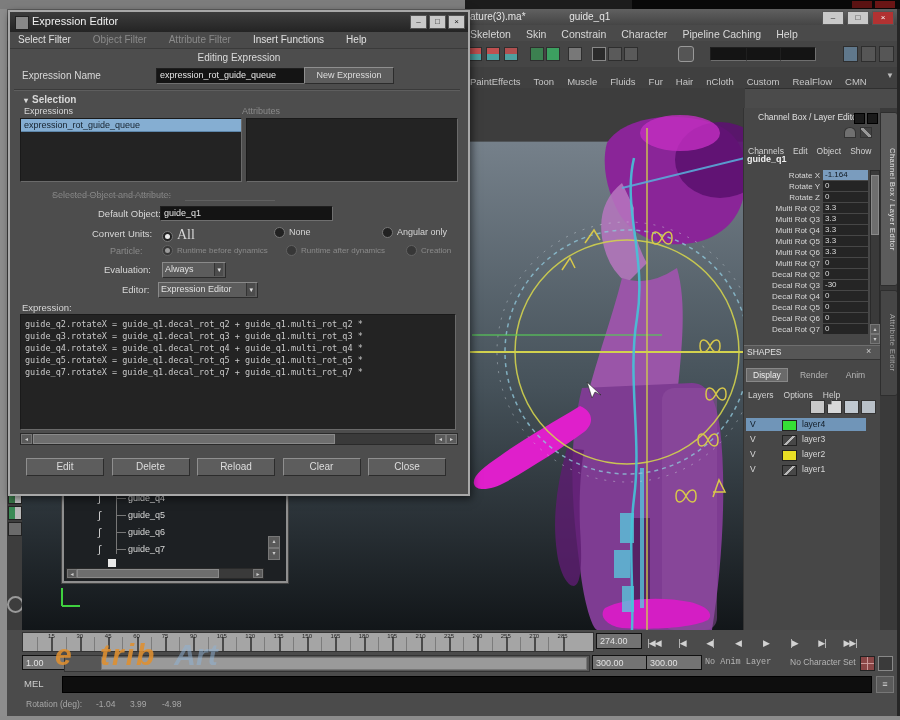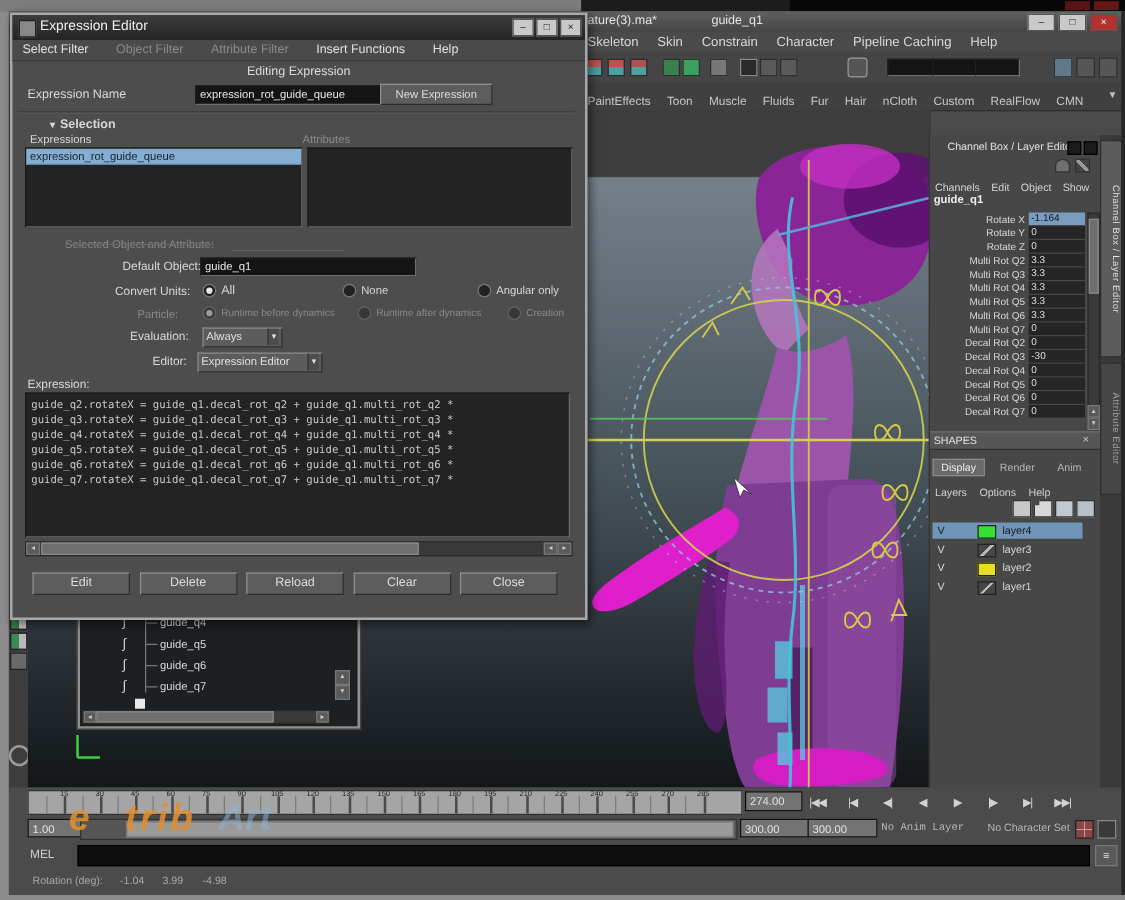--- a/index.html
+++ b/index.html
@@ -450,40 +450,40 @@
         </span>
     </div>
     <div id="ee-menubar" class="abs"><span class="ee-menu">Select Filter</span><span class="ee-menu dim">Object Filter</span><span class="ee-menu dim">Attribute Filter</span><span class="ee-menu">Insert Functions</span><span class="ee-menu">Help</span></div>
     <div id="ee-editing" class="abs">Editing Expression</div>
 
     <div class="abs lbl" style="left:12px;top:58px;">Expression Name</div>
     <div class="abs tf" style="left:146px;top:56px;width:142px;height:14px;">expression_rot_guide_queue</div>
     <div class="abs btn" style="left:294px;top:55px;width:88px;height:15px;font-size:9px;line-height:15px;">New Expression</div>
 
     <div class="abs" style="left:4px;top:77px;width:446px;height:1px;background:#3a3a3a;border-bottom:1px solid #5e5e5e;"></div>
-    <div class="abs lbl" style="left:30px;top:82px;font-weight:bold;">
+    <div class="abs lbl" style="left:14px;top:82px;font-weight:bold;">
       <span style="font-size:8px;margin-right:4px;">▾</span><span>Selection</span>
     </div>
 
     <div class="abs lbl" style="left:14px;top:94px;font-size:9px;">Expressions</div>
     <div class="abs lbl dim" style="left:232px;top:94px;font-size:9px;">Attributes</div>
     <div class="abs listbox" style="left:10px;top:106px;width:220px;height:62px;">
       <div class="sel-row">expression_rot_guide_queue</div>
     </div>
     <div class="abs listbox" style="left:236px;top:106px;width:210px;height:62px;"></div>
 
     <div class="abs lbl dim" style="left:42px;top:178px;font-size:9px;text-decoration:line-through;text-decoration-color:#666;">Selected Object and Attribute:</div>
     <div class="abs" style="left:175px;top:180px;width:90px;height:8px;border-bottom:1px solid #606060;"></div>
 
     <div class="abs lbl" style="left:88px;top:196px;font-size:9.5px;">Default Object:</div>
     <div class="abs tf" style="left:150px;top:194px;width:165px;height:13px;">guide_q1</div>
 
     <div class="abs lbl" style="left:82px;top:216px;font-size:9.5px;">Convert Units:</div>
     <div id="cu-options" class="abs" style="left:152px;top:215px;display:flex;">
-        <span class="radio-opt" style="width: 112px;"><span class="radio sel"></span><span style="font-size: 10px;">All</span></span>
+        <span class="radio-opt" style="width: 112px;"><span class="radio sel"></span><span style="font-size: 14px; font-family: Liberation Serif, serif;">All</span></span>
         <span class="radio-opt" style="width: 108px;"><span class="radio"></span><span style="font-size: 9px;">None</span></span>
         <span class="radio-opt" style="width: 90px;"><span class="radio"></span><span style="font-size: 9px;">Angular only</span></span>
       </div>
 
     <div class="abs lbl dim" style="left:100px;top:234px;font-size:9px;">Particle:</div>
     <div id="particle-options" class="abs" style="left:152px;top:233px;display:flex;">
         <span class="radio-opt dim" style="width: 124px;"><span class="radio sel" style="opacity: 0.5;"></span><span class="dim" style="font-size: 8px;">Runtime before dynamics</span></span>
         <span class="radio-opt dim" style="width: 120px;"><span class="radio" style="opacity: 0.5;"></span><span class="dim" style="font-size: 8px;">Runtime after dynamics</span></span>
         <span class="radio-opt dim" style="width: 60px;"><span class="radio" style="opacity: 0.5;"></span><span class="dim" style="font-size: 8px;">Creation</span></span>
       </div>
@@ -498,21 +498,20 @@
       <span class="arr">▾</span><span>Expression Editor</span>
     </div>
 
     <div class="abs lbl" style="left:12px;top:290px;font-size:9.5px;">Expression:</div>
     <div class="abs listbox" style="left:10px;top:302px;width:436px;height:116px;padding:3px 4px;box-sizing:border-box;">
       <div id="ee-expr-lines">
           <div class="expr-line">guide_q2.rotateX = guide_q1.decal_rot_q2 + guide_q1.multi_rot_q2 *</div>
           <div class="expr-line">guide_q3.rotateX = guide_q1.decal_rot_q3 + guide_q1.multi_rot_q3 *</div>
           <div class="expr-line">guide_q4.rotateX = guide_q1.decal_rot_q4 + guide_q1.multi_rot_q4 *</div>
           <div class="expr-line">guide_q5.rotateX = guide_q1.decal_rot_q5 + guide_q1.multi_rot_q5 *</div>
-          <div class="expr-line">guide_q6.rotateX = guide_q1.decal_rot_q6 + guide_q1.multi_rot_q6 *</div>
           <div class="expr-line">guide_q7.rotateX = guide_q1.decal_rot_q7 + guide_q1.multi_rot_q7 *</div>
         </div>
     </div>
 
     <div class="abs sbar" style="left:10px;top:421px;width:436px;height:10px;">
       <div class="abs sarrow" style="left:0;top:0;width:9px;height:8px;">◂</div>
       <div class="abs sthumb" style="left:12px;top:0;width:300px;height:8px;"></div>
       <div class="abs sarrow" style="right:11px;top:0;width:9px;height:8px;">◂</div>
       <div class="abs sarrow" style="right:0;top:0;width:9px;height:8px;">▸</div>
     </div>

